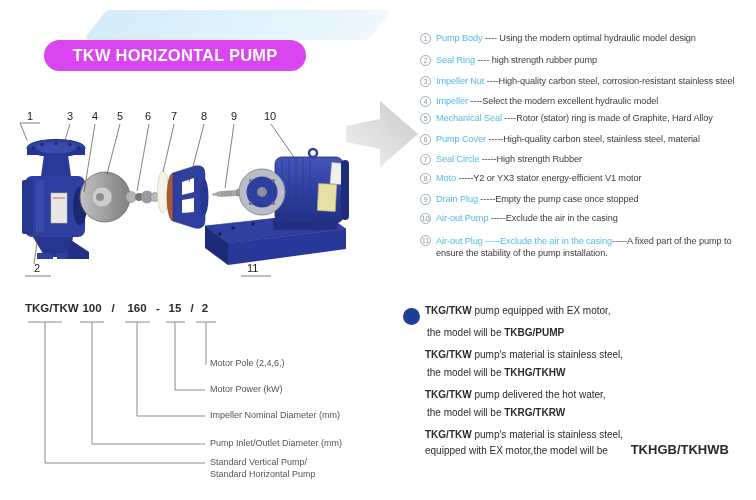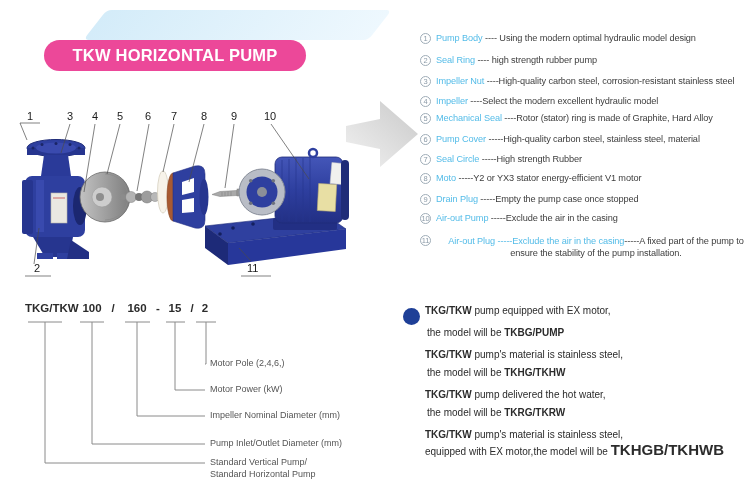--- a/index.html
+++ b/index.html
@@ -9,48 +9,48 @@
   }
   
   .swoosh{
     position:absolute;left:95px;top:10px;width:285px;height:30px;
     background:linear-gradient(90deg,#d4ecf9 0%,#eef8fe 100%);
     transform:skewX(-38deg);border-radius:5px;
   }
   
   .banner{
     position:absolute;left:44px;top:40px;width:262px;height:31px;
-    background:#ec4899;border-radius:16px;display:flex;align-items:center;justify-content:center;
+    background:#d946ef;border-radius:16px;display:flex;align-items:center;justify-content:center;
     color:#ffffff;font-weight:bold;font-size:16.5px;letter-spacing:.2px;
   }
   
   .diagram-svg{position:absolute;left:15px;top:100px;}
   .arrow-svg{position:absolute;left:346px;top:96px;}
   .model-svg{position:absolute;left:20px;top:295px;}
   .callout{font-size:11px;fill:#1a1a1a;font-family:"Liberation Sans",sans-serif;}
   .mseg{font-weight:bold;font-size:11.5px;fill:#2b2b2b;font-family:"Liberation Sans",sans-serif;}
   .mlabel{font-size:9px;fill:#555555;font-family:"Liberation Sans",sans-serif;}
   
   .parts{position:absolute;left:420px;top:0;width:336px;}
   .pl-item{position:absolute;left:0;font-size:9.2px;color:#3d3d3d;letter-spacing:-0.1px;}
   .pl-num{
     position:absolute;left:0;top:0;width:11px;height:11px;box-sizing:border-box;
     border:1px solid #9FADB8;border-radius:50%;color:#8C9BA8;font-size:7.5px;
     display:flex;align-items:center;justify-content:center;
   }
-  .pl-text{margin-left:16px;display:block;white-space:nowrap;text-align:center;}
+  .pl-text{margin-left:16px;display:block;white-space:nowrap;}
   .pl-wrap .pl-text{white-space:normal;width:320px;line-height:12px;}
   .pl-name{color:#54BCE8;}
   .pl-desc{color:#3d3d3d;}
   
   .variants{position:absolute;left:403px;top:305px;width:350px;font-size:10px;color:#2b2b2b;}
   .bullet{position:absolute;left:0;top:3px;width:17px;height:17px;border-radius:50%;background:#1E3F97;}
   .v-line{position:absolute;left:22px;white-space:nowrap;line-height:12px;}
   .v-line b{font-weight:bold;}
-  .model-big{font-size:15px;}
+  .model-big{font-size:13px;margin-left:20px;}
 </style>
 </head>
 <body>
 
 <div class="swoosh"></div>
 <div class="banner">TKW HORIZONTAL PUMP</div>
 
 <svg class="diagram-svg" width="335" height="190" viewBox="0 0 335 190">
   <defs>
     <linearGradient id="imp" x1="0" y1="0" x2="1" y2="0">

